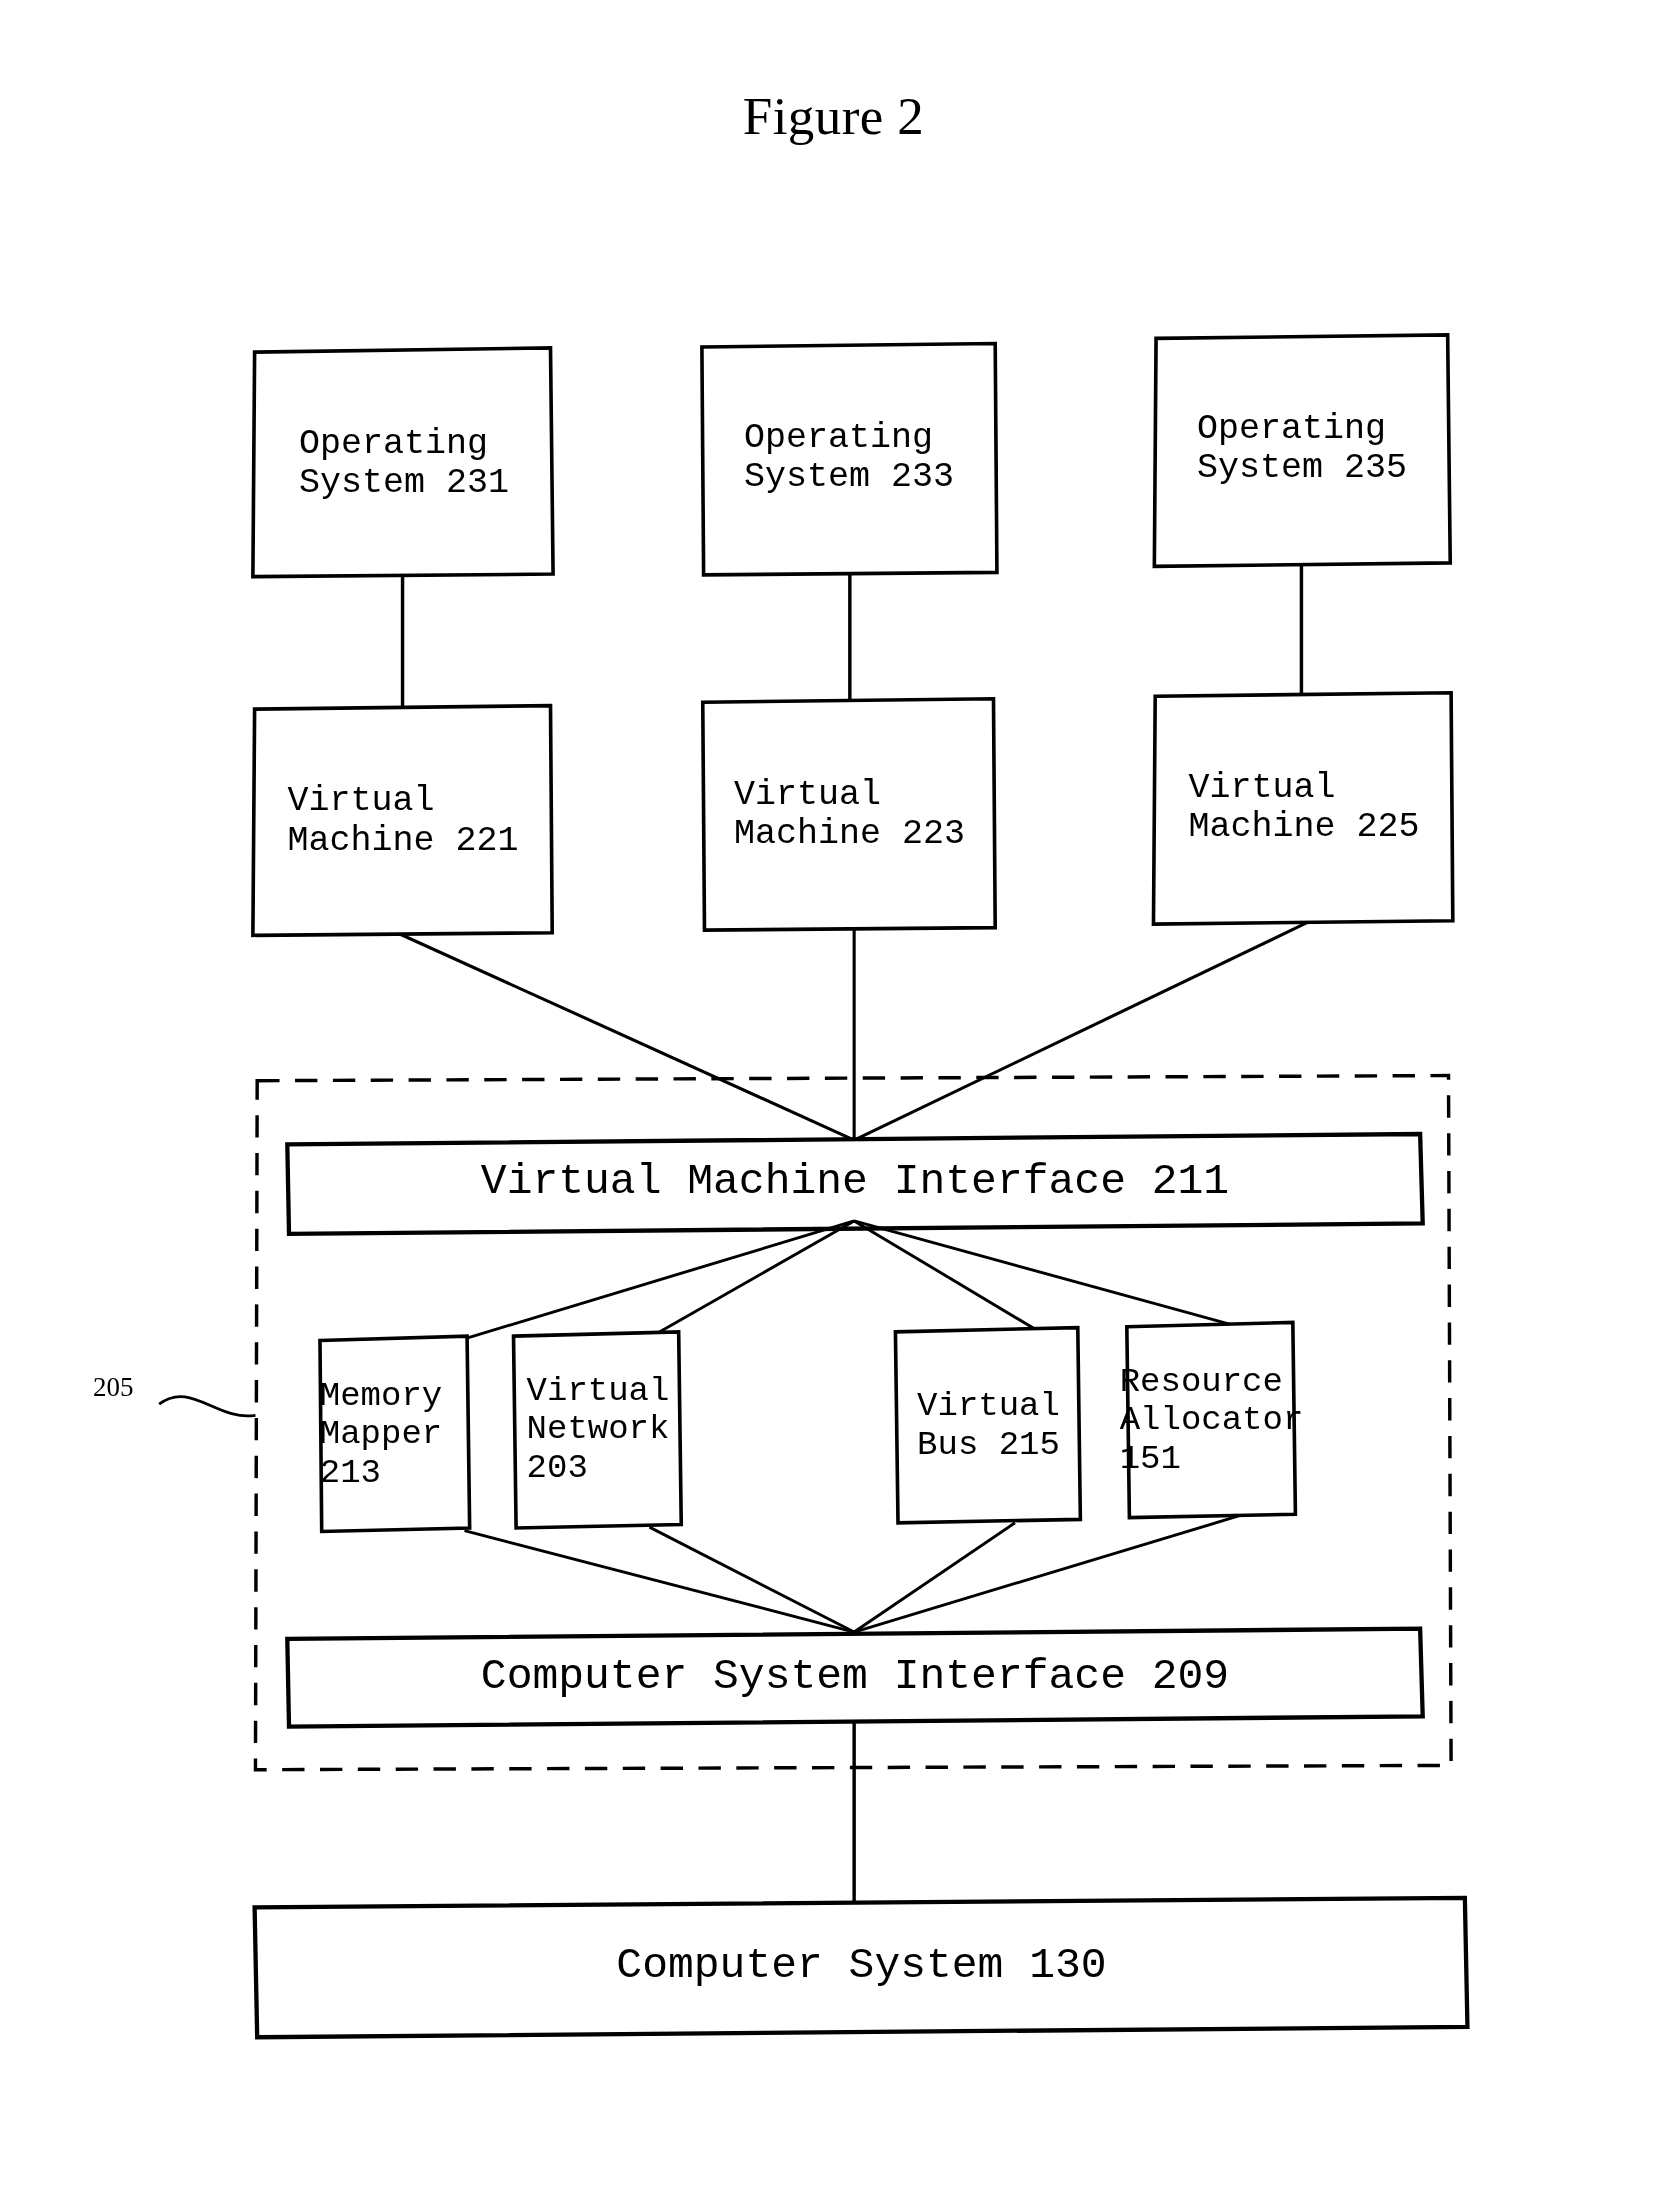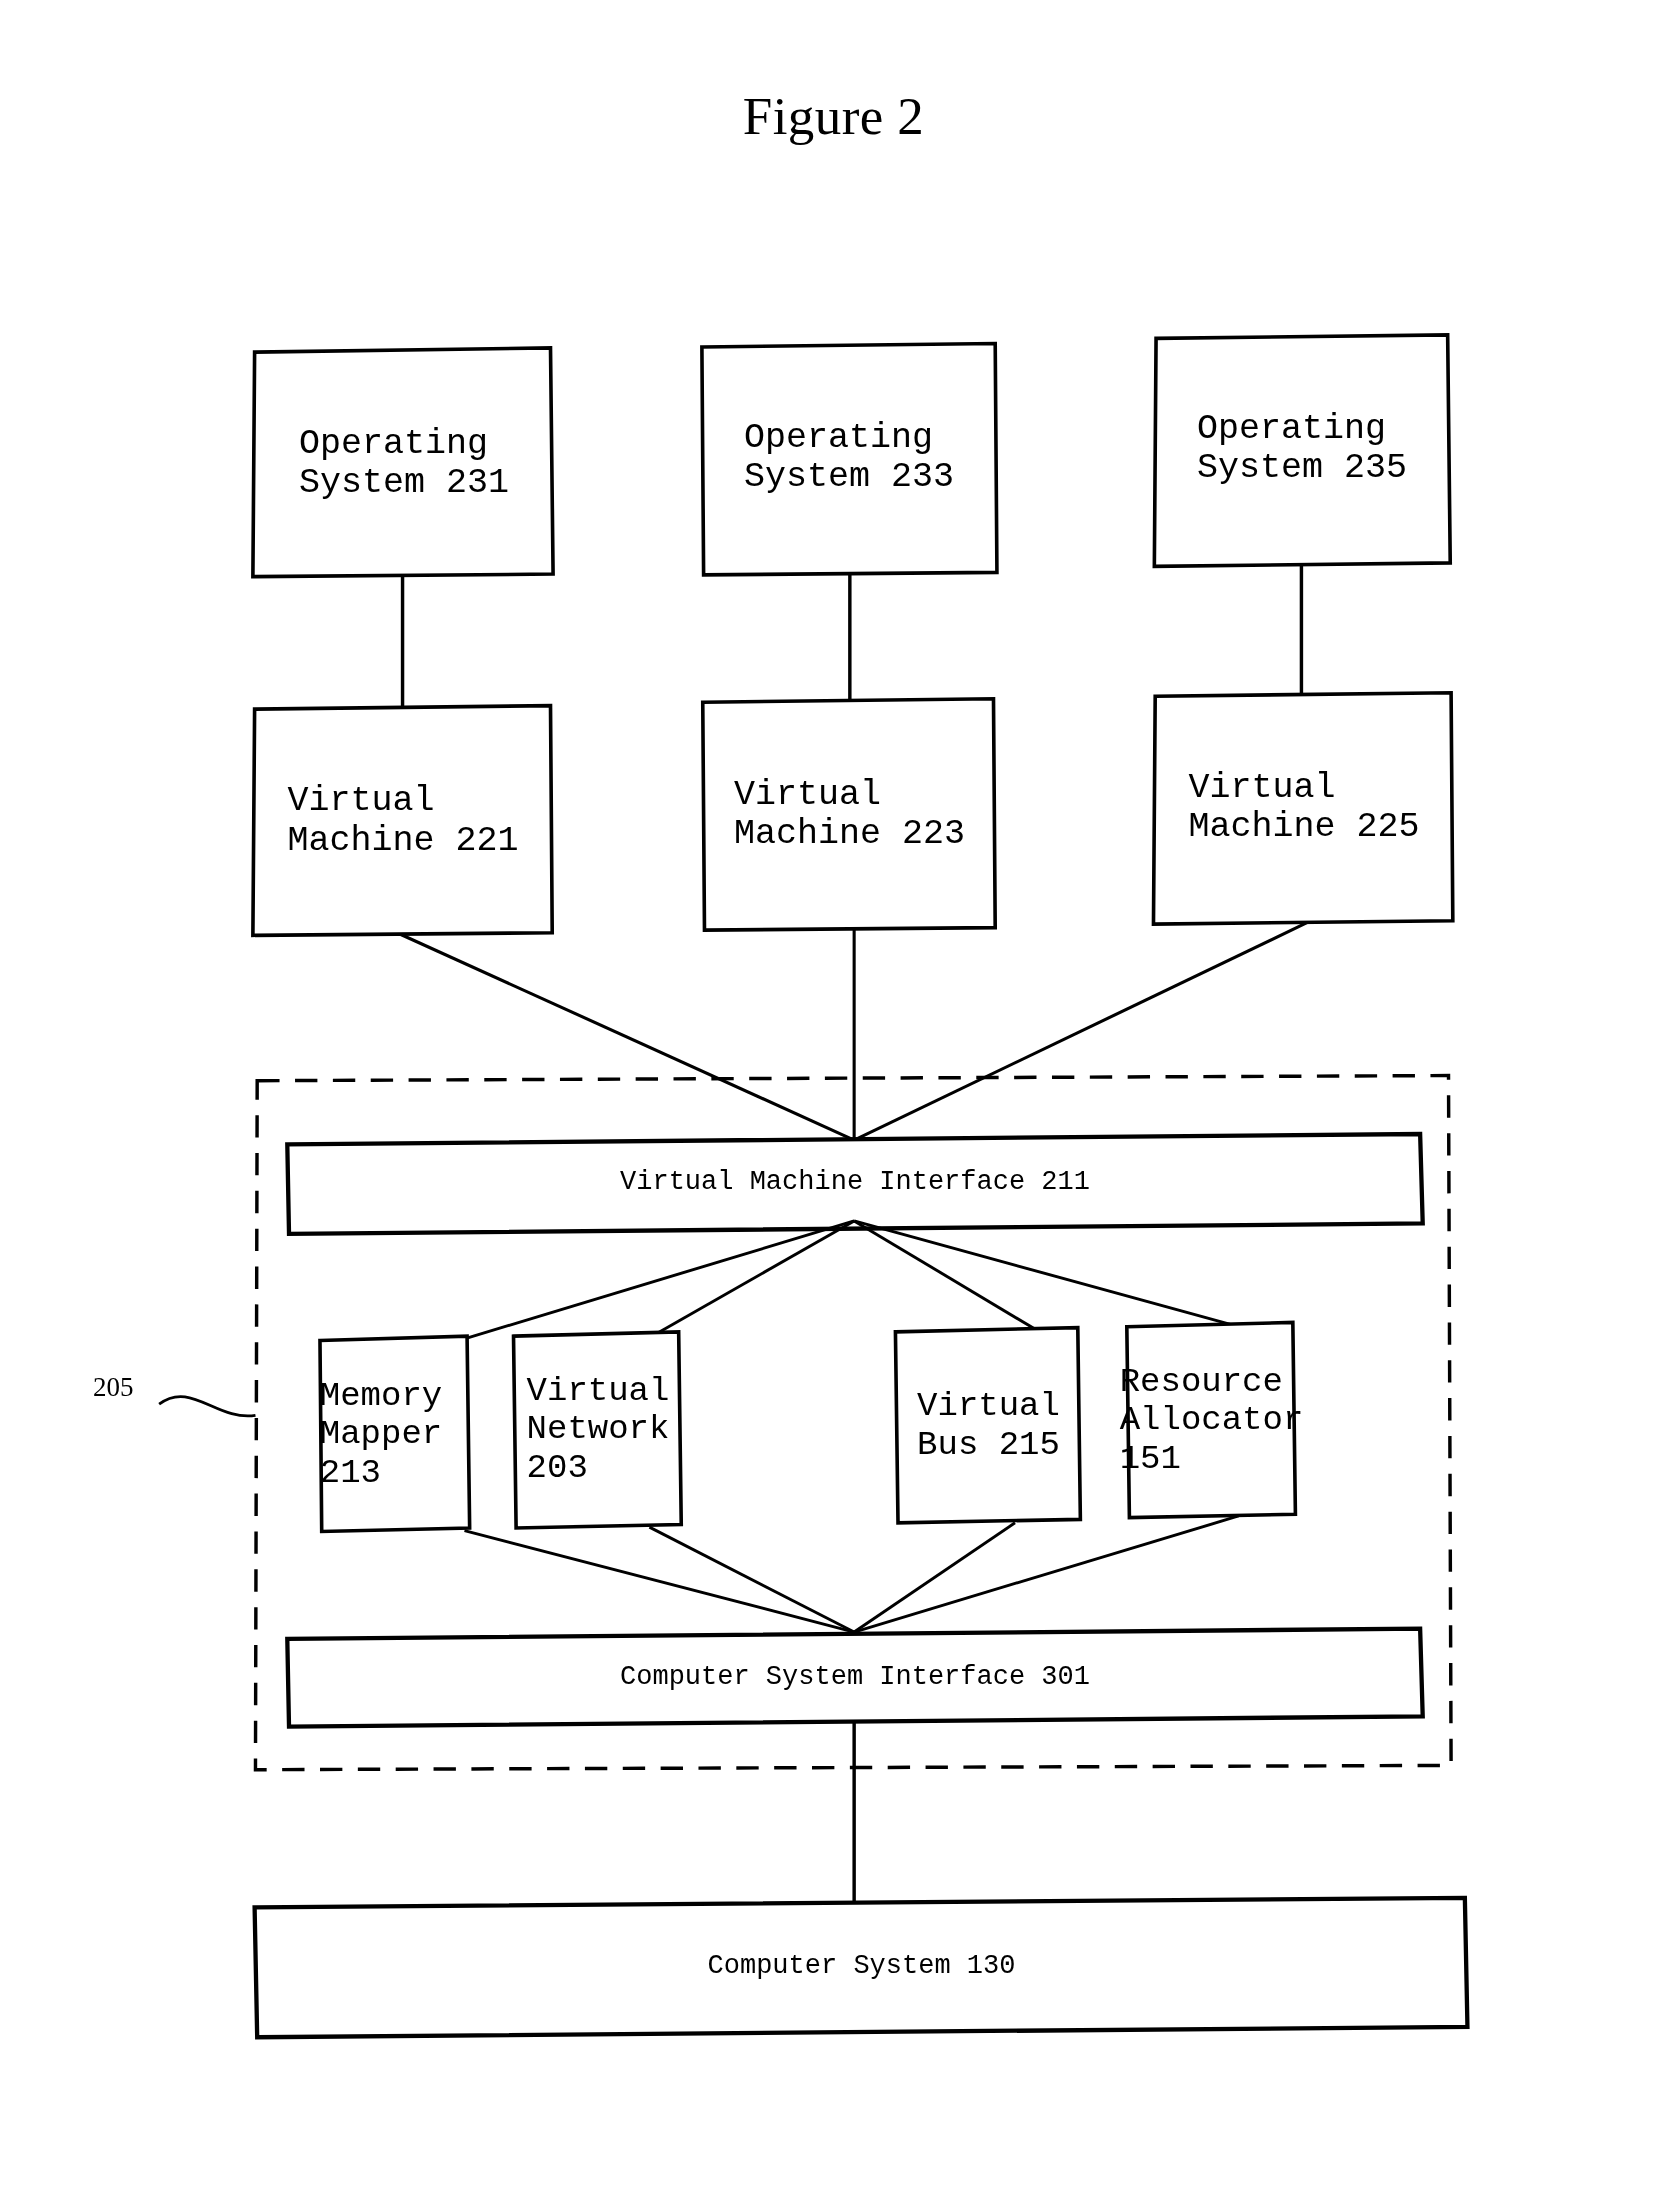--- a/index.html
+++ b/index.html
@@ -43,21 +43,21 @@
     display: flex;
     align-items: center;
     justify-content: center;
     line-height: 1.12;
     font-family: Liberation Mono, monospace;
     font-size: 35px;
     white-space: pre-line;
     pointer-events: none;
   }
   .node-label.bar {
-    font-size: 27px;
+    font-size: 43px;
   }
   .node-label.small {
     font-size: 34px;
   }
   #ref-205 {
     position: absolute;
     left: 93px;
     top: 1372px;
     font-size: 27px;
     font-family: "Liberation Serif", "DejaVu Serif", serif;
@@ -138,20 +138,20 @@
 213</div>
   <div class="node-label small" style="left:515px; top:1334px; width:166px; height:191px;">Virtual
 Network
 203</div>
   <div class="node-label small" style="left:897px; top:1330px; width:183px; height:191px;">Virtual
 Bus 215</div>
   <div class="node-label small" style="left:1128px; top:1325px; width:167px; height:191px;">Resource
 Allocator
 151</div>
 
-  <div class="node-label bar" style="left:288px; top:1632px; width:1134px; height:91px;">Computer System Interface 301</div>
+  <div class="node-label bar" style="left:288px; top:1632px; width:1134px; height:91px;">Computer System Interface 209</div>
 
   <div class="node-label bar" style="left:256px; top:1901px; width:1211px; height:131px;">Computer System 130</div>
 
   <div id="ref-205">205</div>
 
 </div>
 
 
 </body></html>

